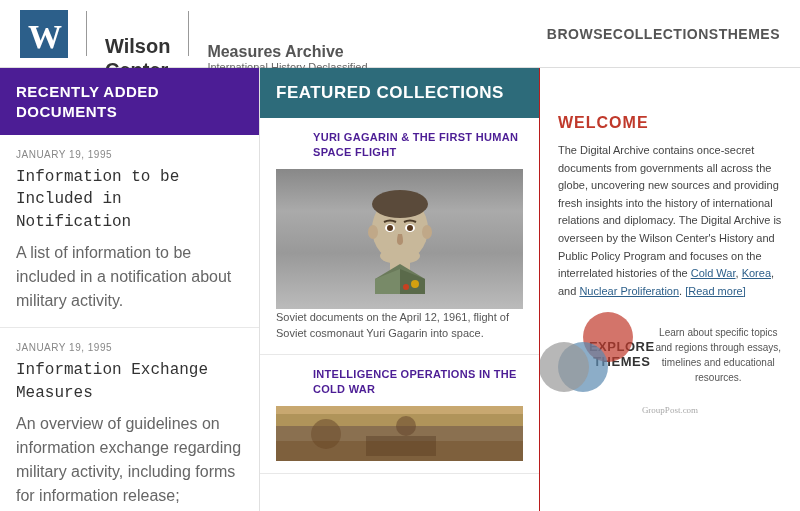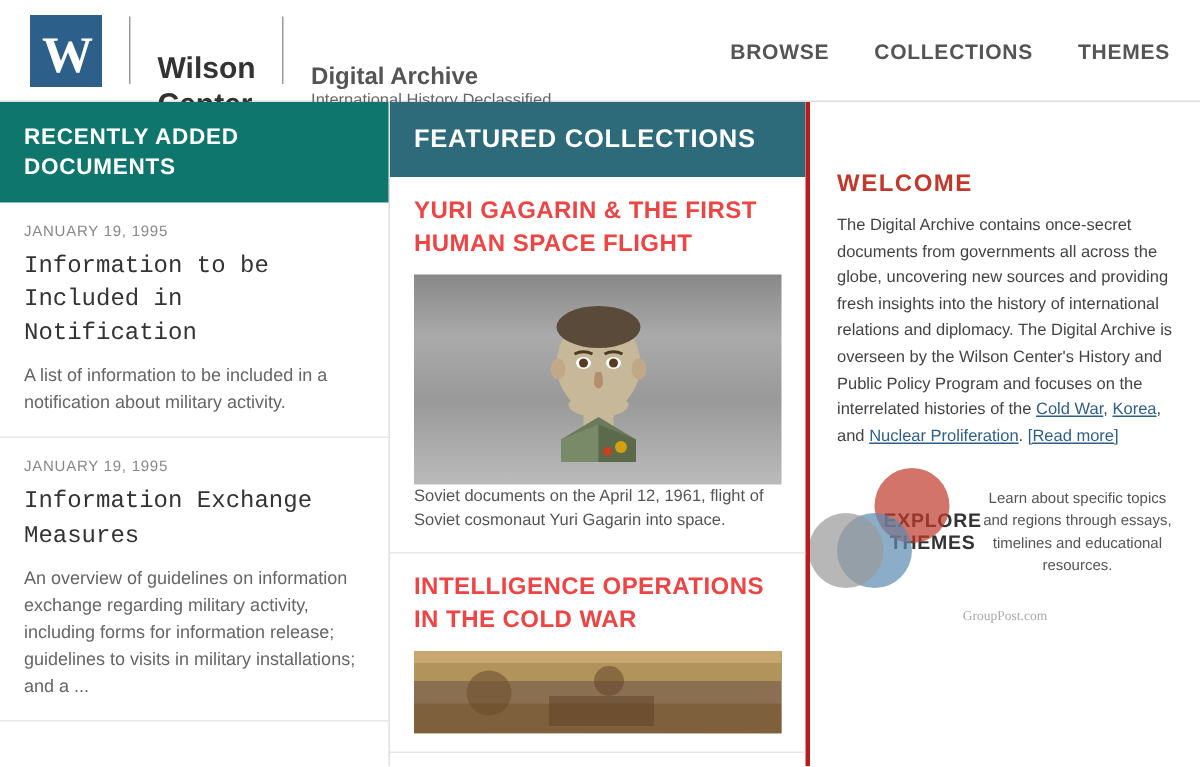--- a/index.html
+++ b/index.html
@@ -51,21 +51,20 @@
       font-family: Arial, sans-serif;
       line-height: 1.2;
     }
     .logo-subtitle {
       font-size: 11px;
       color: #666;
       font-family: Arial, sans-serif;
     }
     .header-nav {
       display: flex;
-      gap: 30px;
     }
     .nav-item {
       font-family: Arial, sans-serif;
       font-size: 14px;
       font-weight: bold;
       color: #555;
       letter-spacing: 0.5px;
       cursor: pointer;
       text-transform: uppercase;
     }
@@ -78,21 +77,21 @@
     }
 
     
     .left-col {
       width: 260px;
       flex-shrink: 0;
       background: #fff;
       border-right: 1px solid #e0e0e0;
     }
     .section-header-green {
-      background: #0f766e;
+      background: #4c1d95;
       color: #fff;
       padding: 14px 16px;
       font-family: Arial, sans-serif;
       font-size: 15px;
       font-weight: bold;
       letter-spacing: 0.5px;
       line-height: 1.3;
       text-transform: uppercase;
     }
     .doc-item {
@@ -108,58 +107,59 @@
       margin-bottom: 6px;
     }
     .doc-title {
       font-size: 16px;
       color: #333;
       line-height: 1.4;
       margin-bottom: 8px;
       font-family: Liberation Mono, monospace;
     }
     .doc-desc {
-      font-size: 12px;
+      font-size: 16px;
       color: #666;
       line-height: 1.5;
       font-family: Arial, sans-serif;
     }
 
     
     .middle-col {
       width: 280px;
       flex-shrink: 0;
       background: #fff;
-      border-right: 3px solid #b91c1c;
+      border-right: 1px solid #b91c1c;
       overflow: hidden;
     }
     .section-header-teal {
       background: #2d6b7a;
       color: #fff;
       padding: 14px 16px;
       font-family: Arial, sans-serif;
       font-size: 17px;
       font-weight: bold;
       letter-spacing: 0.5px;
       line-height: 1.3;
       text-transform: uppercase;
     }
     .collection-item {
       padding: 12px 16px;
       border-bottom: 1px solid #e8e8e8;
     }
     .collection-title {
       font-family: Arial, sans-serif;
-      font-size: 16px;
-      font-weight: bold;
-      color: #ef4444;
+      font-size: 11px;
+      font-weight: bold;
+      color: #4c1d95;
       text-transform: uppercase;
       letter-spacing: 0.3px;
       margin-bottom: 8px;
       line-height: 1.4;
+      margin-left: 37px;
     }
     
     .gagarin-face {
       width: 100%;
       height: 140px;
       background: linear-gradient(to bottom, #888 0%, #aaa 30%, #999 60%, #bbb 100%);
       position: relative;
       display: flex;
       align-items: center;
       justify-content: center;
@@ -272,21 +272,21 @@
       <svg width="40" height="40" viewBox="0 0 40 40">
         <text x="4" y="34" font-family="Georgia,serif" font-size="34" font-weight="bold" fill="white">W</text>
       </svg>
     </div>
     <div class="logo-divider"></div>
     <div class="logo-text-area">
       <span class="logo-title">Wilson<br>Center</span>
     </div>
     <div class="logo-divider"></div>
     <div class="logo-text-area">
-      <span style="font-family:Arial,sans-serif;font-size:16px;font-weight:bold;color:#555;">Digital Archive</span>
+      <span style="font-family:Arial,sans-serif;font-size:16px;font-weight:bold;color:#555;">Measures Archive</span>
       <span class="logo-subtitle">International History Declassified</span>
     </div>
   </div>
   <nav class="header-nav">
     <span class="nav-item">BROWSE</span>
     <span class="nav-item">COLLECTIONS</span>
     <span class="nav-item">THEMES</span>
   </nav>
 </div>
 

